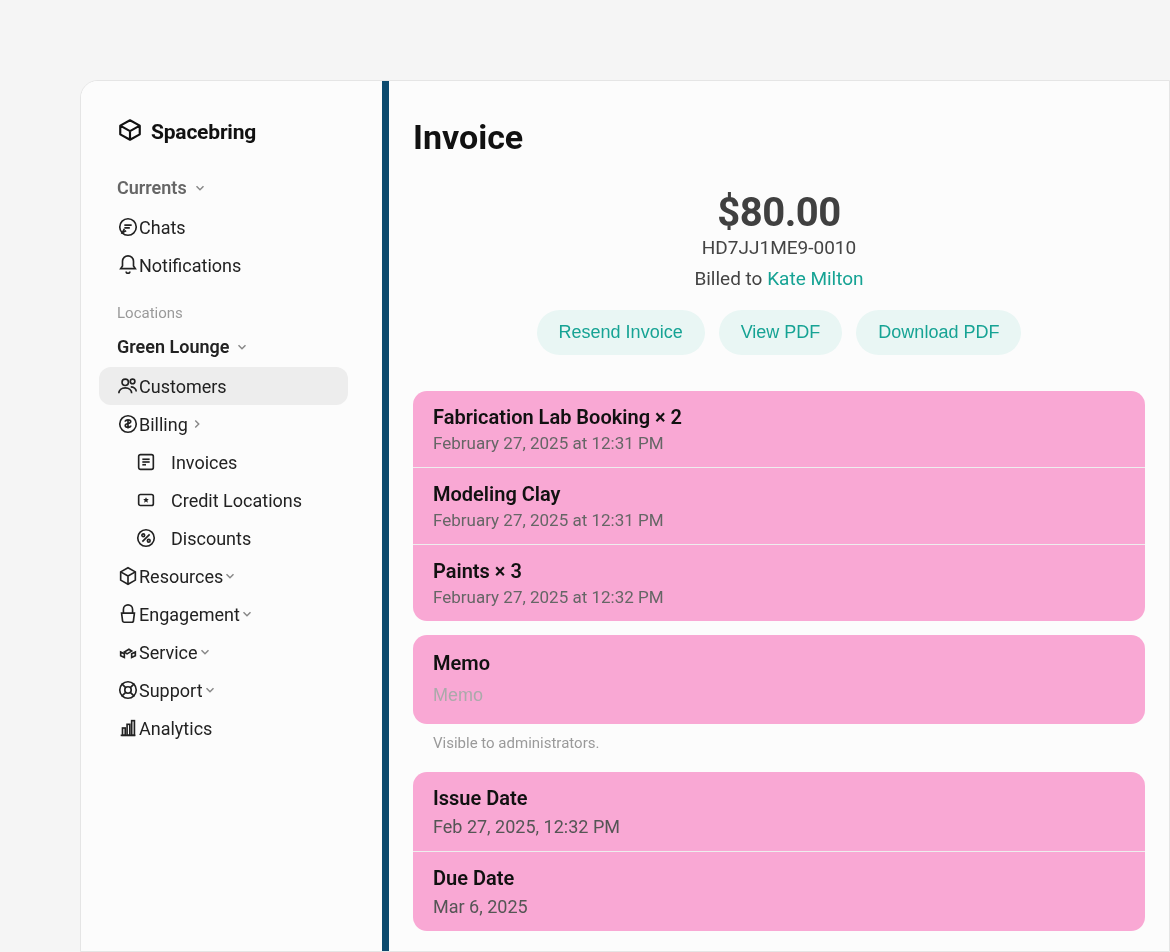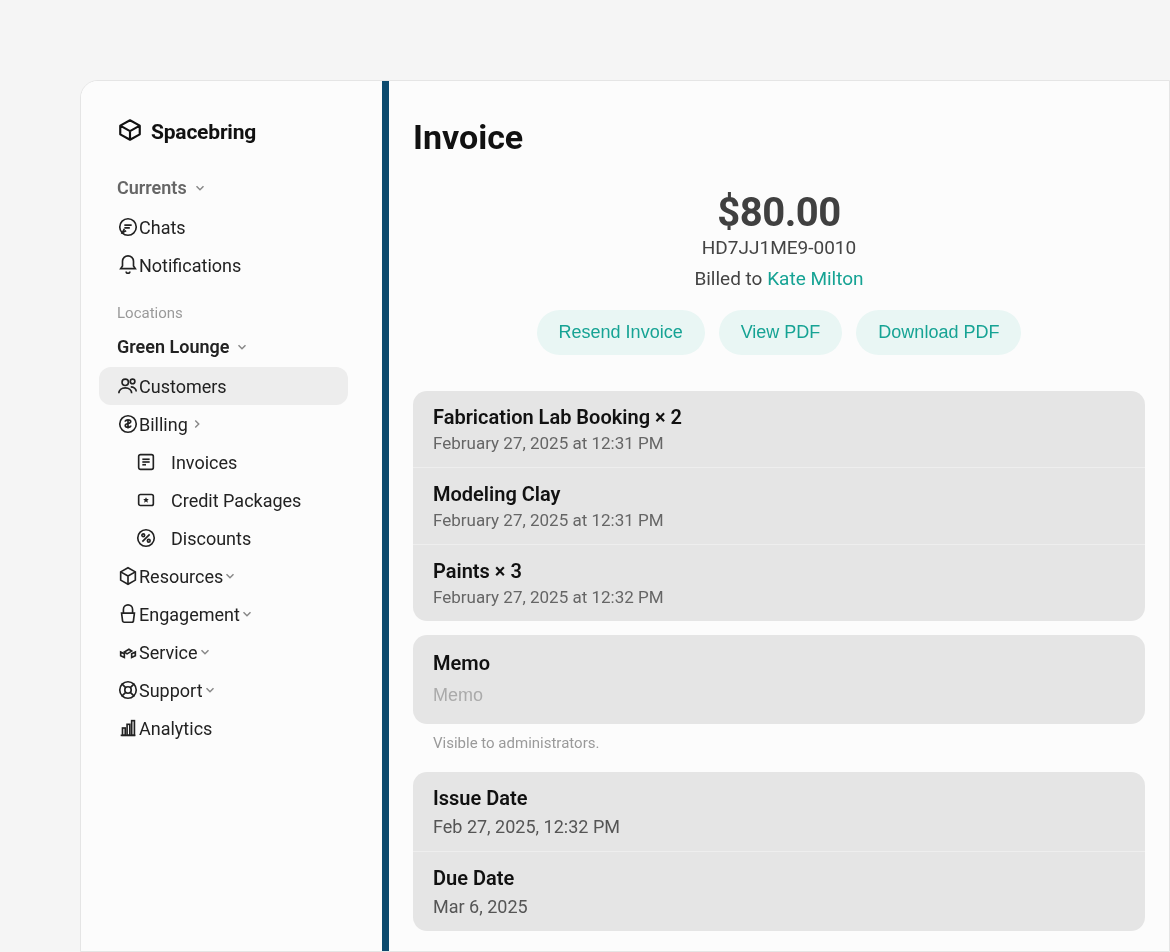--- a/index.html
+++ b/index.html
@@ -126,21 +126,21 @@
     background: #e9f6f4;
     color: #16a394;
     border: none;
     border-radius: 999px;
     padding: 12px 22px;
     font-size: 18px;
     font-weight: 500;
     cursor: pointer;
   }
   .card {
-    background: #e5e5e5;
+    background: #f9a8d4;
     margin: 14px 24px 0 24px;
     border-radius: 14px;
     overflow: hidden;
   }
   .line-item {
     padding: 14px 20px;
     border-bottom: 1px solid #eee;
   }
   .line-item:last-child { border-bottom:none; }
   .li-title { font-size: 20px; font-weight:600; color:#111; }
@@ -267,21 +267,21 @@
     </div>
 
 
     <div class="nav-sub">
       <span class="ic">
         <svg viewBox="0 0 24 24" fill="none" stroke-width="1.8">
             <rect x="4" y="6" width="16" height="12" rx="2"></rect>
             <polygon points="12 9 13 11 15 11 13.5 12.5 14 15 12 13.5 10 15 10.5 12.5 9 11 11 11" fill="#222" stroke="none"></polygon>
           </svg>
       </span>
-      <span>Credit Packages</span>
+      <span>Credit Locations</span>
     </div>
 
     <div class="nav-sub">
       <span class="ic">
         <svg viewBox="0 0 24 24" fill="none" stroke-width="1.8">
             <circle cx="12" cy="12" r="9"></circle>
             <line x1="8" y1="16" x2="16" y2="8"></line>
             <circle cx="9" cy="9" r="1.5"></circle>
             <circle cx="15" cy="15" r="1.5"></circle>
           </svg>

